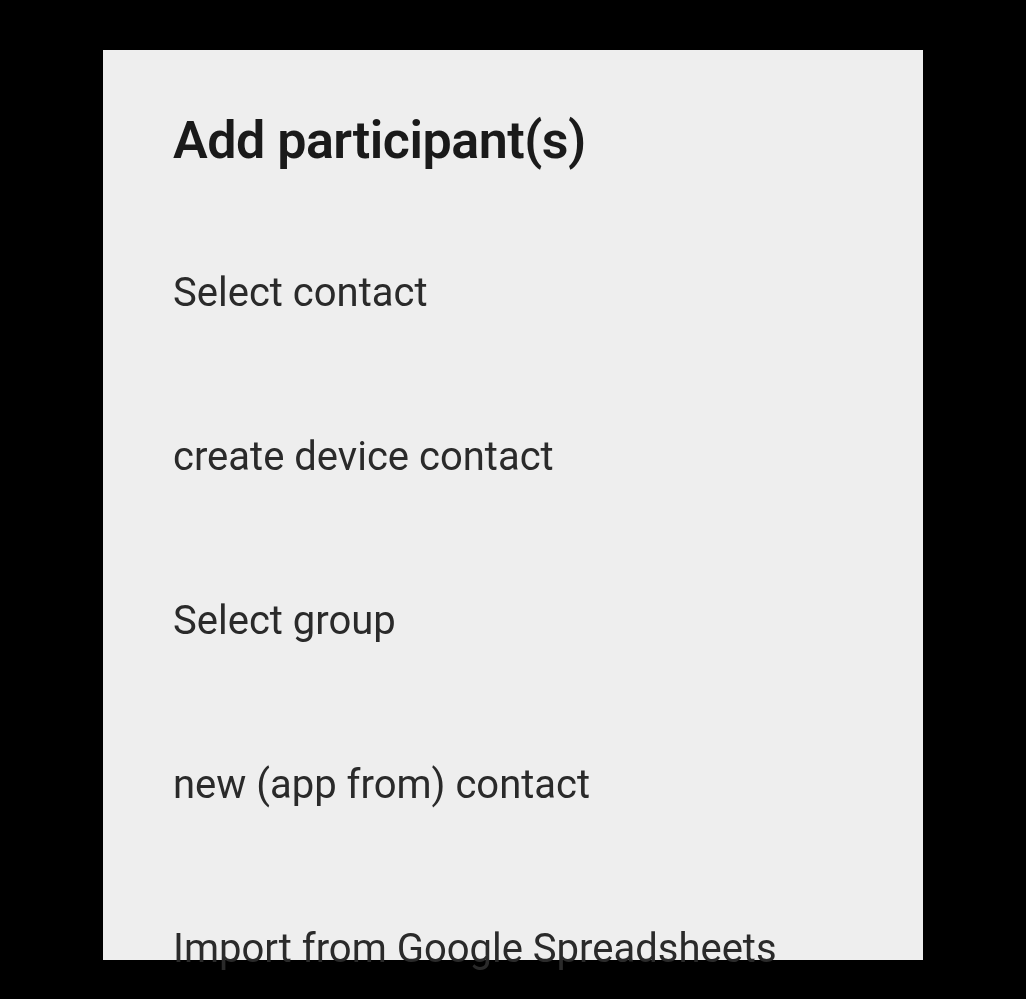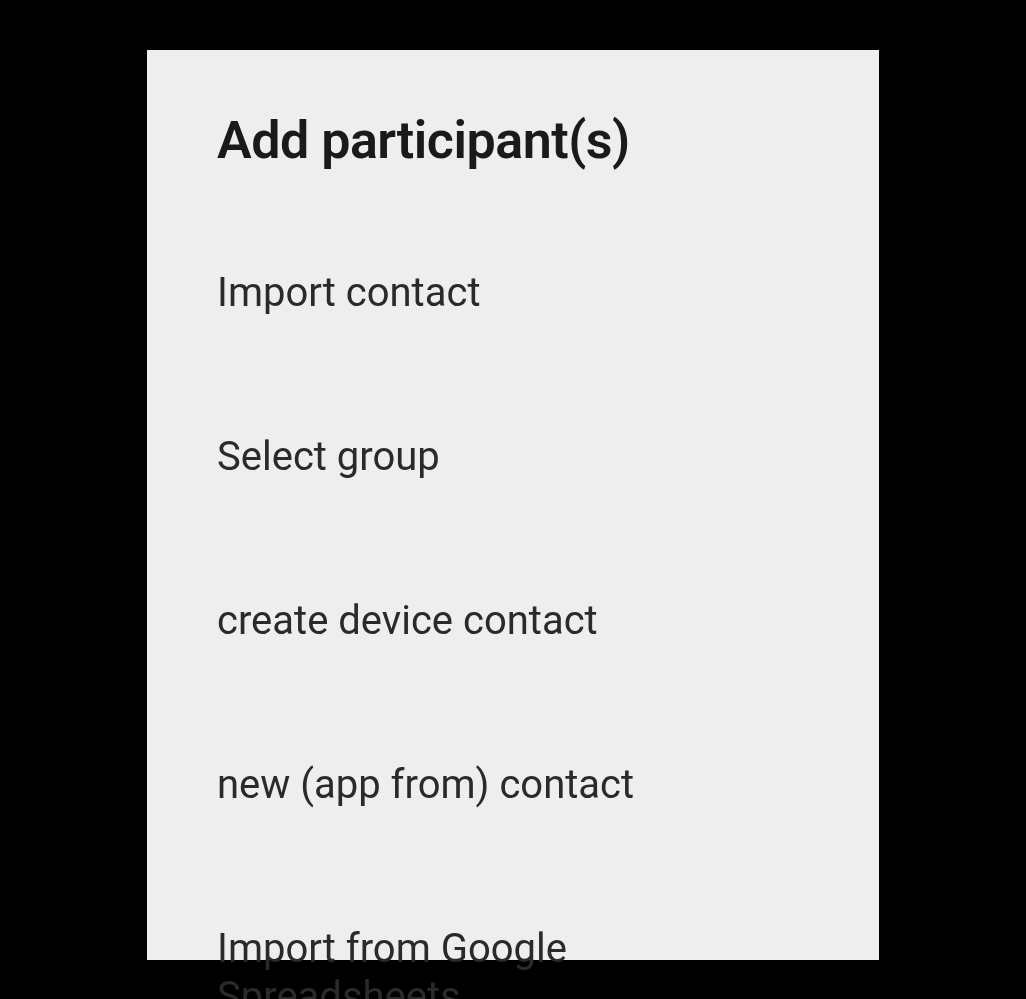--- a/index.html
+++ b/index.html
@@ -11,21 +11,21 @@
     width: 1026px;
     height: 999px;
     background: #000;
     font-family: Roboto, "Helvetica Neue", Arial, sans-serif;
     display: flex;
     justify-content: center;
     align-items: flex-start;
     padding-top: 50px;
   }
   .dialog {
-    width: 732px;
+    width: 820px;
     height: 910px;
     background: #eeeeee;
     padding: 60px 70px 40px 70px;
   }
   .dialog-title {
     font-size: 52px;
     font-weight: 600;
     color: #1a1a1a;
     letter-spacing: -0.5px;
     margin-bottom: 70px;
@@ -41,18 +41,18 @@
   }
   .option:last-child {
     margin-bottom: 0;
   }
 </style>
 </head>
 <body>
 
 <div class="dialog">
   <h1 class="dialog-title">Add participant(s)</h1>
-  <div class="option">Import contact</div>
+  <div class="option">Select contact</div>
+  <div class="option">create device contact</div>
   <div class="option">Select group</div>
-  <div class="option">create device contact</div>
   <div class="option">new (app from) contact</div>
   <div class="option">Import from Google Spreadsheets</div>
 </div>
 
 </body></html>

